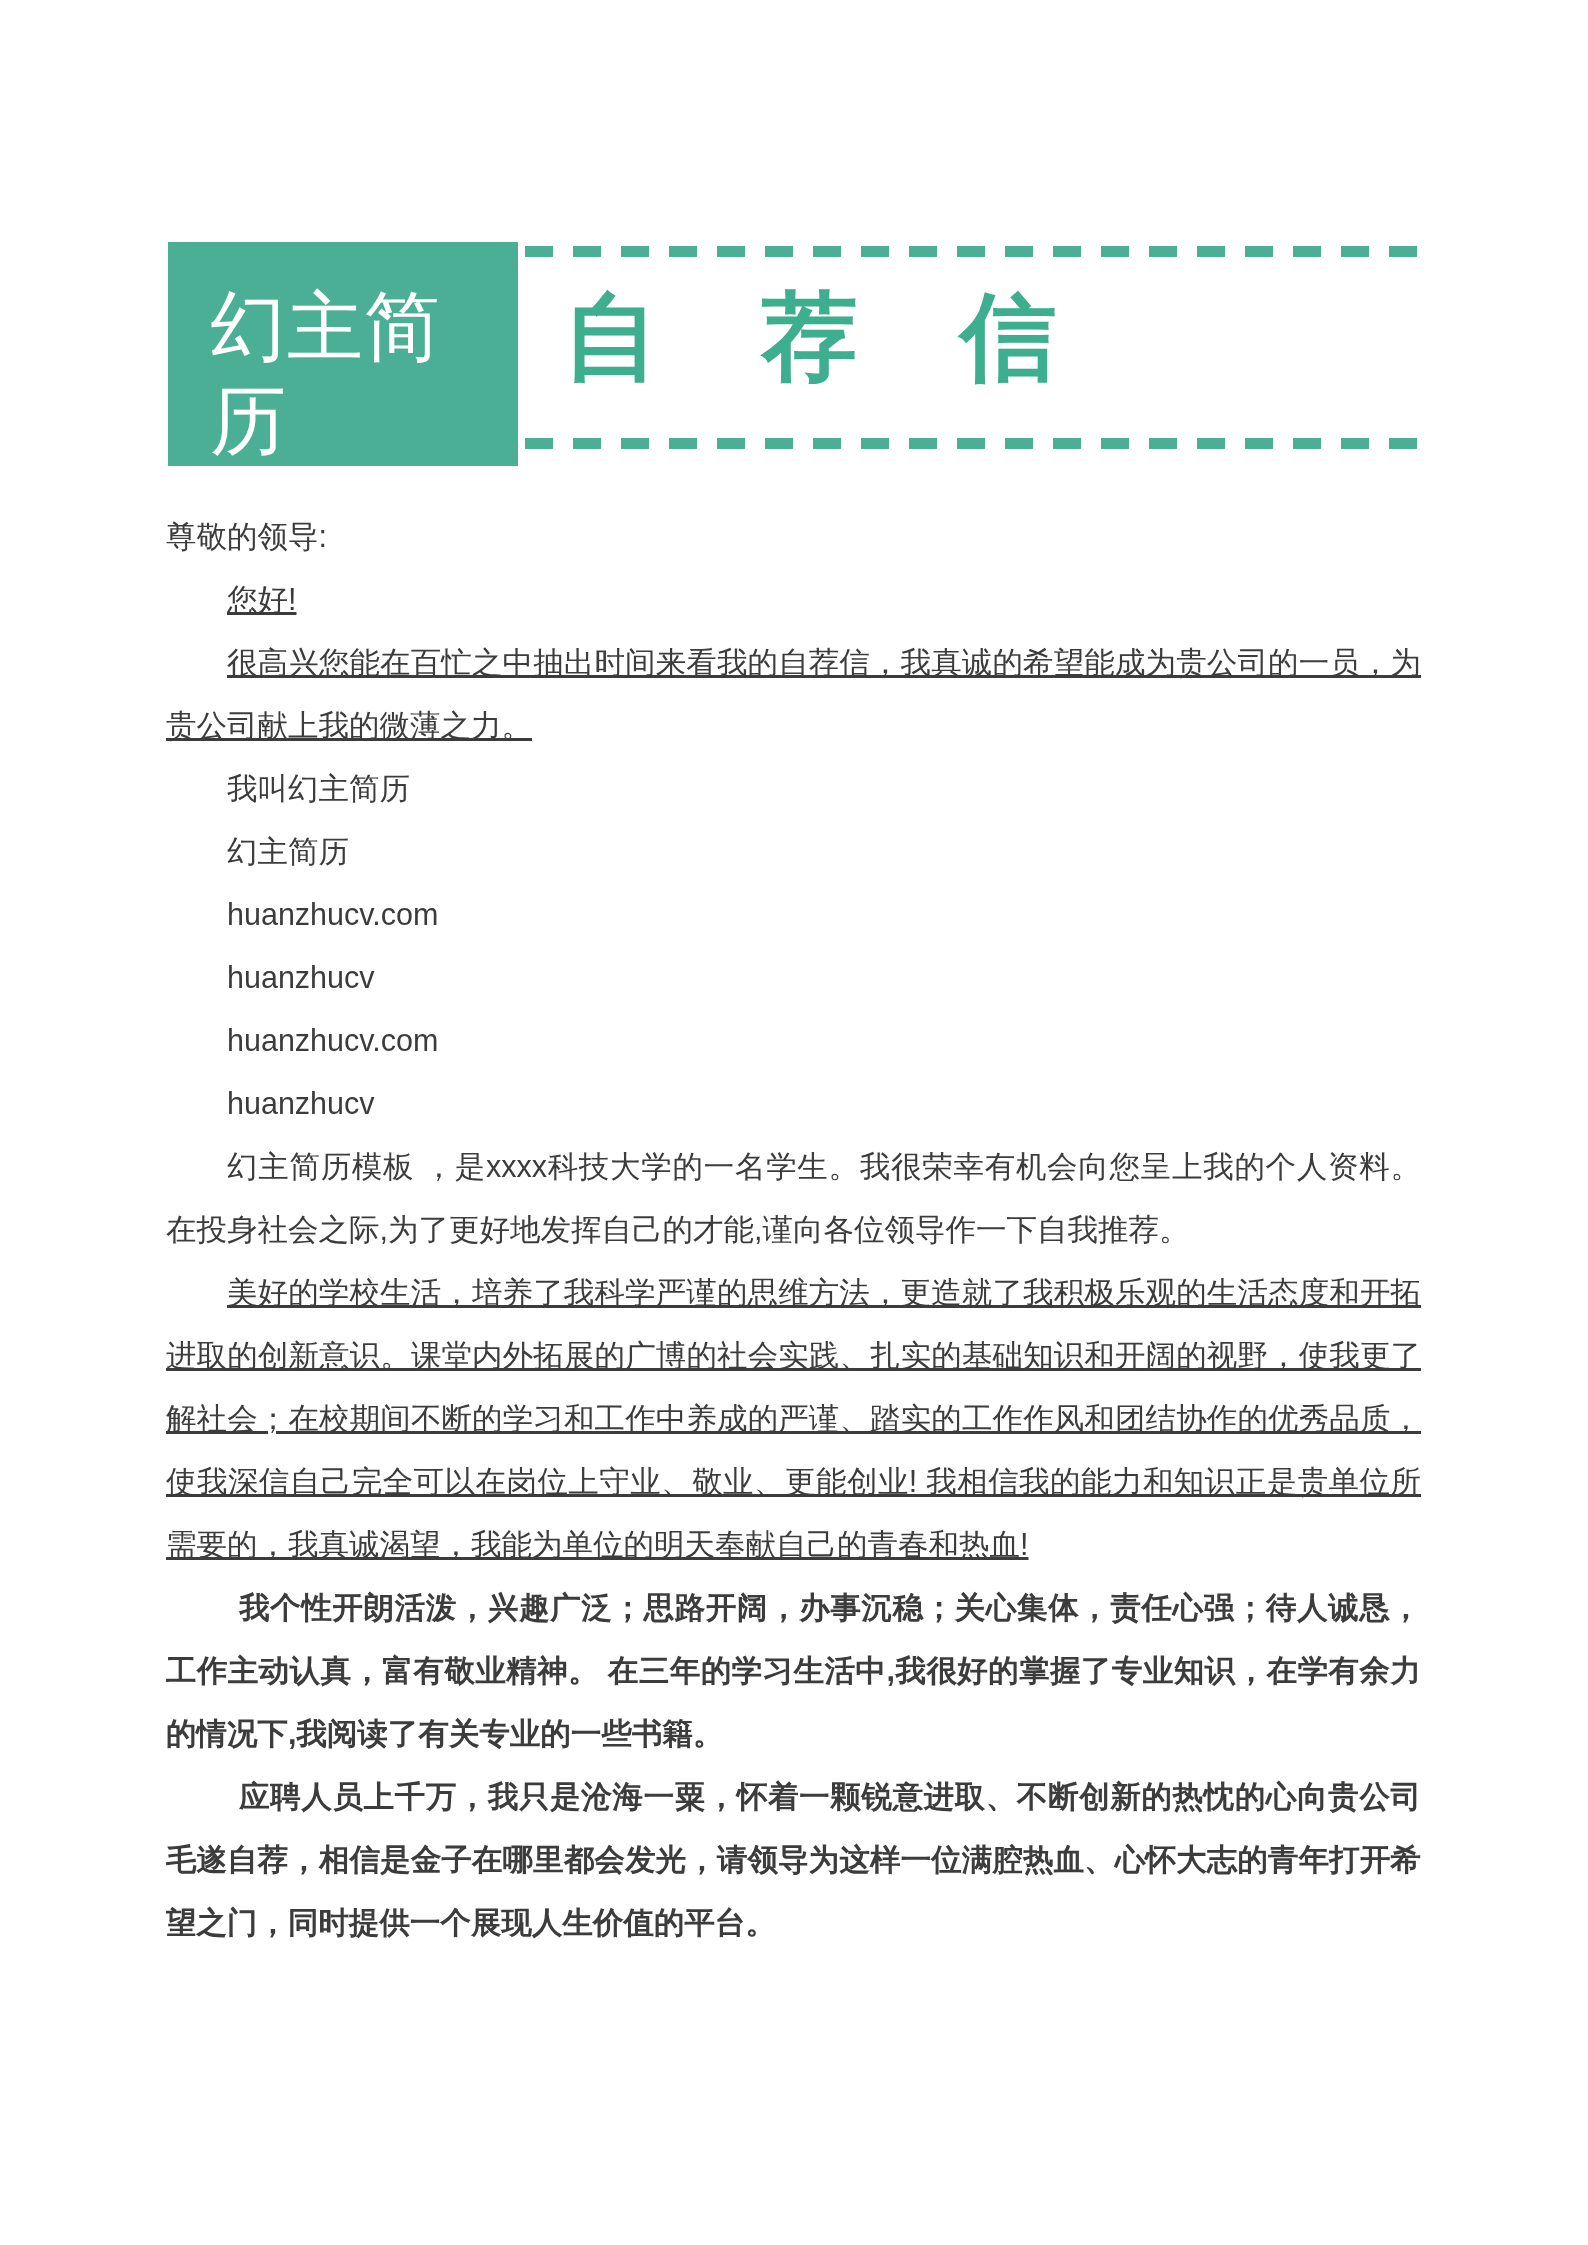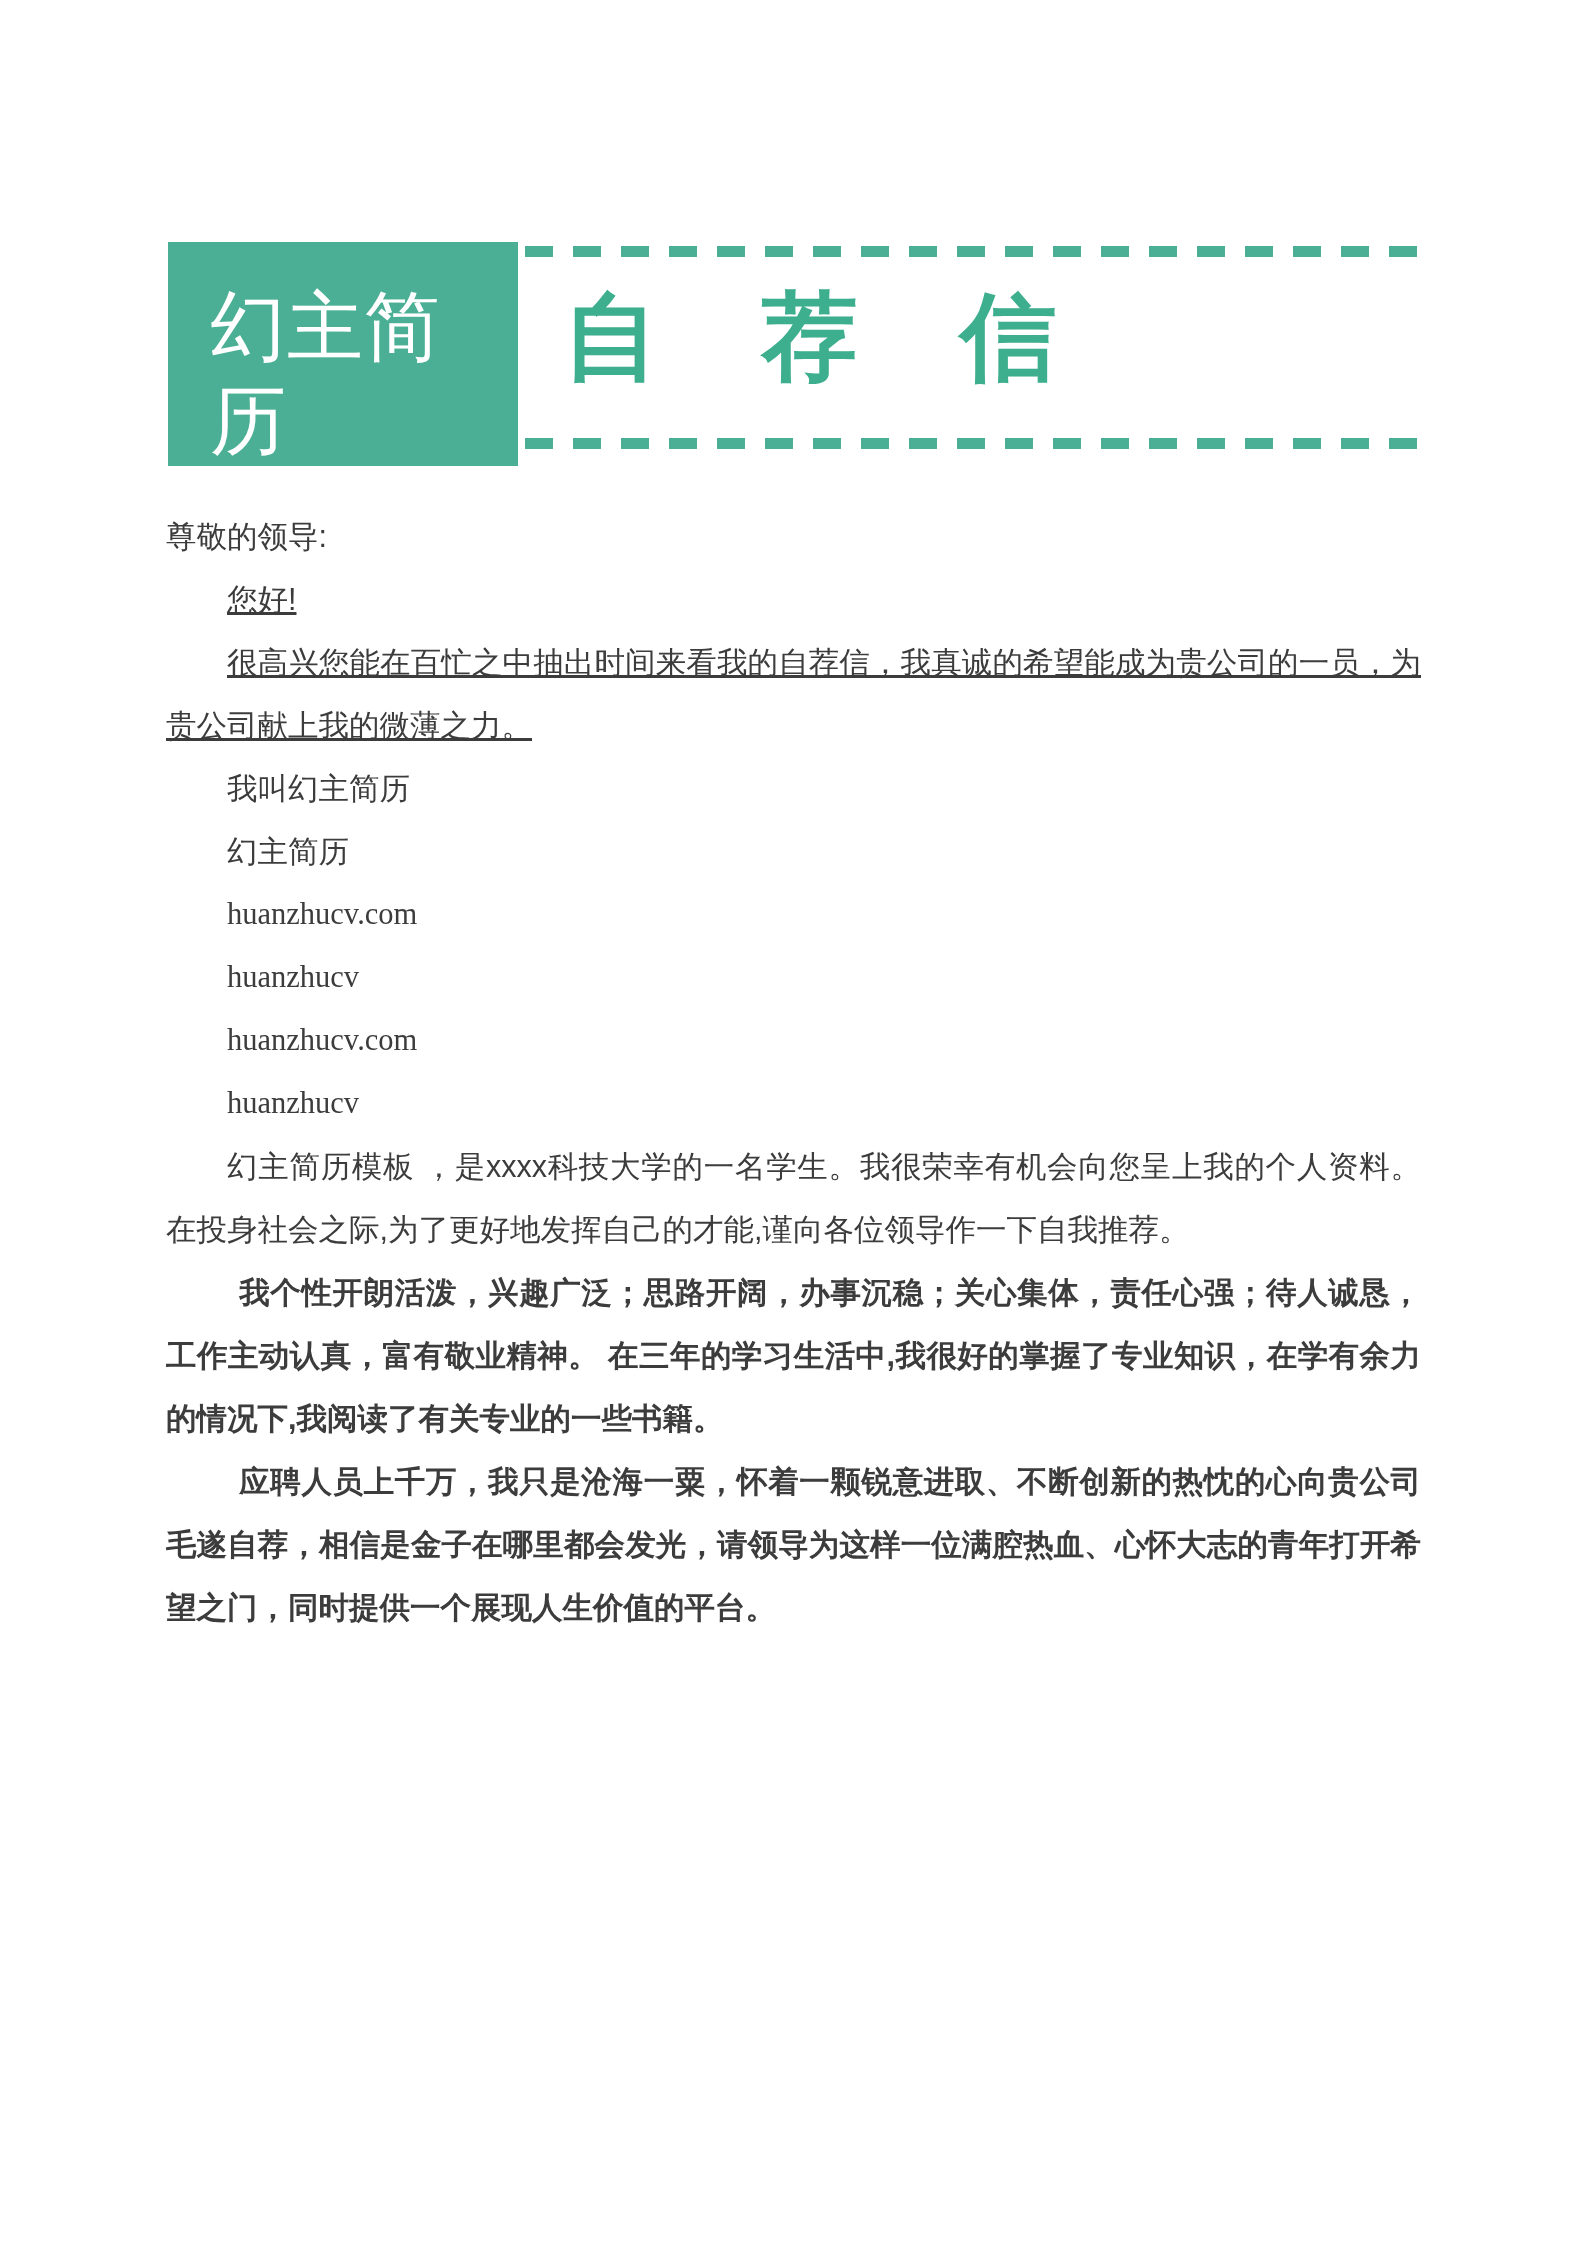--- a/index.html
+++ b/index.html
@@ -100,21 +100,21 @@
   .letter-body p {
     margin: 0;
     padding: 0;
     text-align: justify;
     text-justify: inter-ideograph;
   }
 
   .p-salutation { text-indent: 0; }
   .p-indent     { text-indent: 2em; text-decoration: underline; }
   .p-plain      { text-indent: 2em; }
-  .p-latin      { text-indent: 2em; font-family: Liberation Serif, serif; }
+  .p-latin      { text-indent: 2em; }
   .p-indent-deep{ text-indent: 2.4em; font-weight: bold; }
 </style>
 </head>
 <body>
 
 <div class="page">
 
   <div class="header">
 
     <div class="brand-block">
@@ -144,20 +144,21 @@
     <p class="p-latin">huanzhucv.com</p>
 
     <p class="p-latin">huanzhucv</p>
 
     <p class="p-latin">huanzhucv.com</p>
 
     <p class="p-latin">huanzhucv</p>
 
     <p class="p-plain">幻主简历模板 ，是xxxx科技大学的一名学生。我很荣幸有机会向您呈上我的个人资料。在投身社会之际,为了更好地发挥自己的才能,谨向各位领导作一下自我推荐。</p>
 
+    <p class="p-indent">美好的学校生活，培养了我科学严谨的思维方法，更造就了我积极乐观的生活态度和开拓进取的创新意识。课堂内外拓展的广博的社会实践、扎实的基础知识和开阔的视野，使我更了解社会；在校期间不断的学习和工作中养成的严谨、踏实的工作作风和团结协作的优秀品质，使我深信自己完全可以在岗位上守业、敬业、更能创业! 我相信我的能力和知识正是贵单位所需要的，我真诚渴望，我能为单位的明天奉献自己的青春和热血!</p>
 
     <p class="p-indent-deep">我个性开朗活泼，兴趣广泛；思路开阔，办事沉稳；关心集体，责任心强；待人诚恳，工作主动认真，富有敬业精神。 在三年的学习生活中,我很好的掌握了专业知识，在学有余力的情况下,我阅读了有关专业的一些书籍。</p>
 
     <p class="p-indent-deep">应聘人员上千万，我只是沧海一粟，怀着一颗锐意进取、不断创新的热忱的心向贵公司毛遂自荐，相信是金子在哪里都会发光，请领导为这样一位满腔热血、心怀大志的青年打开希望之门，同时提供一个展现人生价值的平台。</p>
 
   </div>
 
 </div>
 
 </body></html>

